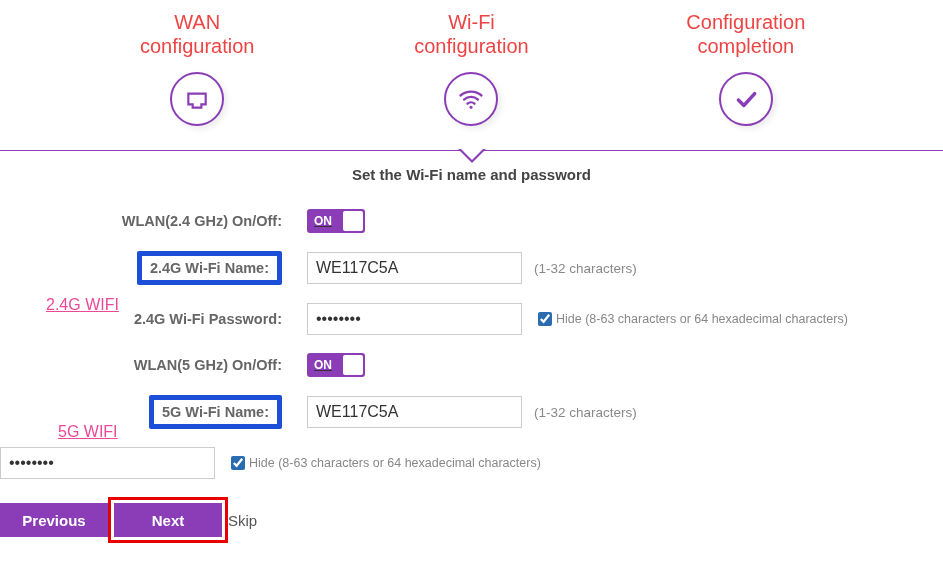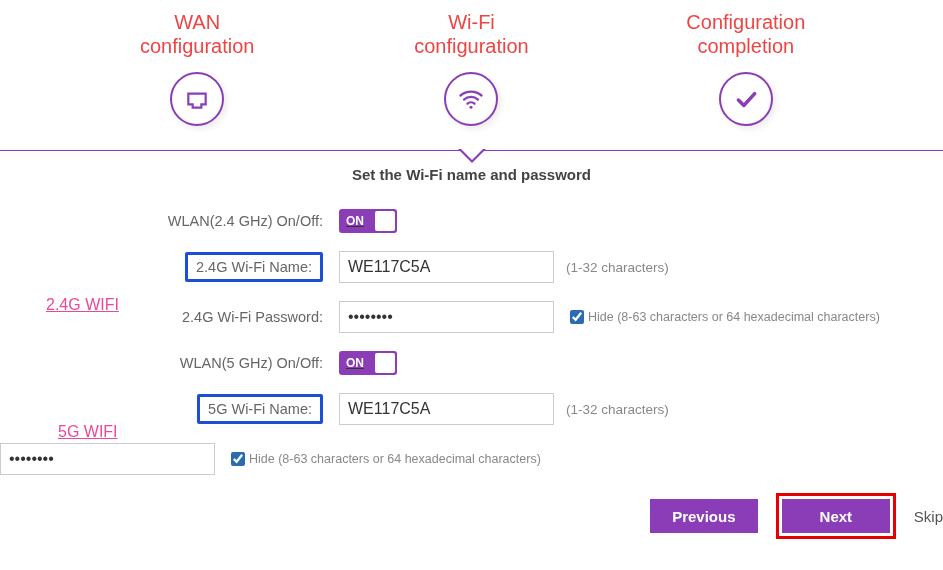--- a/index.html
+++ b/index.html
@@ -84,26 +84,27 @@
     color: #444;
     margin-bottom: 26px;
   }
 
   .form-row {
     display: flex;
     align-items: center;
     margin: 0 0 18px 0;
   }
   .row-label {
-    width: 339px;
+    width: 307px;
     text-align: right;
-    padding-right: 16px;
+    padding-right: 25px;
     color: #666;
     font-size: 14.5px;
     position: relative;
+    font-weight: bold;
   }
   .row-control {
     width: 215px;
   }
   .row-help {
     padding-left: 12px;
     font-size: 13.5px;
     color: #888;
     display: flex;
     align-items: center;
@@ -145,38 +146,38 @@
     outline: none;
   }
 
   .hide-check {
     accent-color: #2b6cb0;
     width: 14px; height: 14px;
     margin-right: 4px;
   }
 
   .highlight-box {
-    border: 3px solid #1d4ed8;
+    border: 5px solid #1d4ed8;
     border-radius: 2px;
     display: inline-block;
     padding: 4px 8px;
   }
 
   .annot {
     position: absolute;
     font-size: 16px;
     color: #ec4899;
     text-decoration: underline;
   }
 
   .buttons {
     display: flex;
-    justify-content: flex-end;
-    align-items: center;
-    gap: 18px;
+    justify-content: flex-start;
+    align-items: center;
+    gap: 0;
     margin-top: 6px;
   }
   .btn {
     width: 108px;
     height: 34px;
     border: none;
     background: #8a3db6;
     color: #fff;
     font-size: 15px;
     font-weight: 600;

